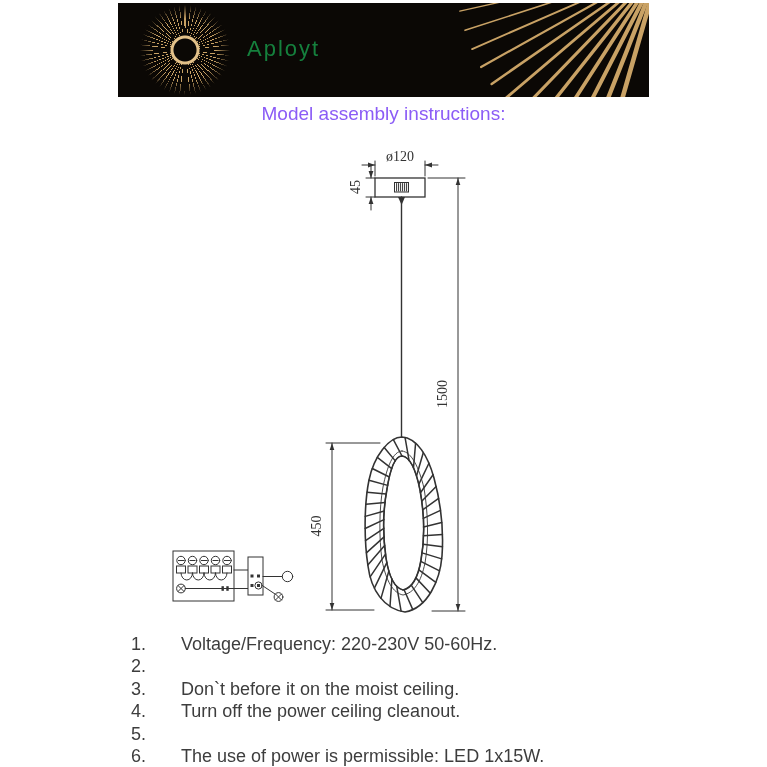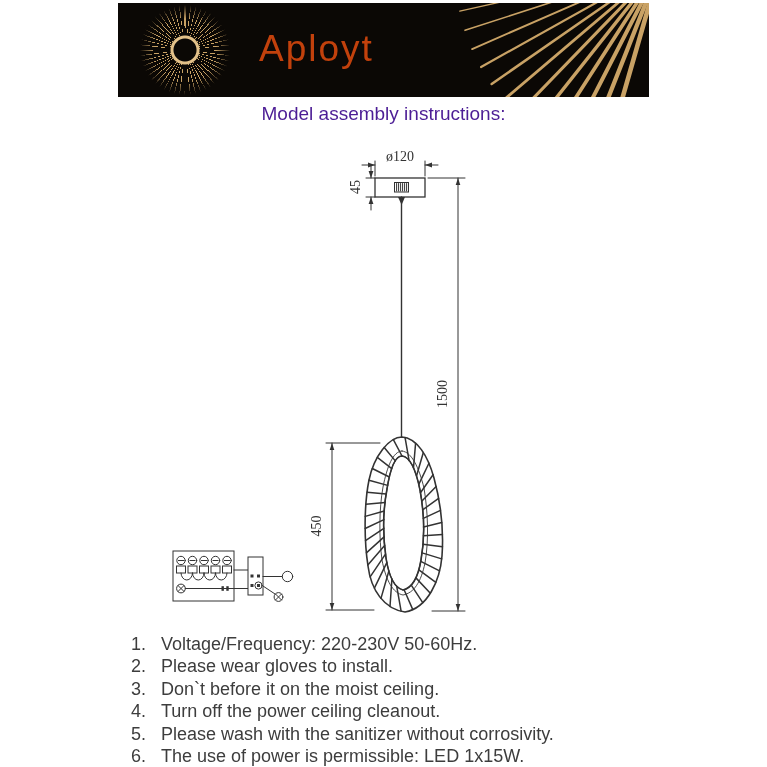--- a/index.html
+++ b/index.html
@@ -16,34 +16,34 @@
   }
   .sunburst{
     position:absolute;left:21px;top:1px;width:92px;height:92px;border-radius:50%;
     background:
       radial-gradient(circle, rgba(11,8,5,0) 0 31px, #0b0805 45px),
       radial-gradient(circle, #0b0805 0 11px, #e3c189 12px 14px, rgba(227,193,137,0) 15px),
       repeating-conic-gradient(#c9a265 0deg 1.3deg, rgba(201,162,101,0) 1.3deg 6.9deg);
   }
   .wordmark{
     position:absolute;left:129px;top:0;height:94px;line-height:92px;
-    font-size:37px;letter-spacing:2px;color:#c2410c;font-weight:400;margin-left:12px;
+    font-size:22px;letter-spacing:2px;color:#15803d;font-weight:400;
   }
   .rayfan{position:absolute;right:0;top:0;}
   
   .title-block{position:absolute;left:0;top:103px;width:767px;text-align:center;}
-  .title-line{font-size:19px;line-height:22px;color:#4c1d95;}
+  .title-line{font-size:19px;line-height:22px;color:#8b5cf6;}
   
   .drawing{position:absolute;left:150px;top:146px;}
   .drawing text{font-family:"Liberation Serif",serif;font-size:14px;fill:#333;}
   
   .instructions{position:absolute;left:131px;top:633px;width:600px;}
   .instr-row{display:flex;font-size:18px;line-height:22.4px;color:#3d3d3d;}
   .instr-num{width:20px;text-align:left;flex:0 0 auto;}
-  .instr-text{margin-left:10px;}
+  .instr-text{margin-left:30px;}
 </style>
 </head>
 <body>
 
 <div class="banner">
   <div class="sunburst"></div>
   <div class="wordmark">Aployt</div>
   <svg class="rayfan" id="rayFan" width="300" height="94">
       <line x1="306.865439662745" y1="-21.581074560925217" x2="254.4943420575152" y2="161.0586476673554" stroke="#c9a265" stroke-width="4.60" stroke-linecap="round"></line>
       <line x1="305.47813170972984" y1="-22.053352711676226" x2="235.53446669964106" y2="154.60417960709154" stroke="#c9a265" stroke-width="4.30" stroke-linecap="round"></line>
@@ -238,31 +238,29 @@
   </g>
 </svg>
 
 <div class="instructions">
   <div class="instr-row">
     <span class="instr-num">1.</span>
     <span class="instr-text">Voltage/Frequency: 220-230V 50-60Hz.</span>
   </div>
   <div class="instr-row">
     <span class="instr-num">2.</span>
-    <span class="instr-text">Please wear gloves to install.</span>
   </div>
   <div class="instr-row">
     <span class="instr-num">3.</span>
     <span class="instr-text">Don`t before it on the moist ceiling.</span>
   </div>
   <div class="instr-row">
     <span class="instr-num">4.</span>
     <span class="instr-text">Turn off the power ceiling cleanout.</span>
   </div>
   <div class="instr-row">
     <span class="instr-num">5.</span>
-    <span class="instr-text">Please wash with the sanitizer without corrosivity.</span>
   </div>
   <div class="instr-row">
     <span class="instr-num">6.</span>
     <span class="instr-text">The use of power is permissible: LED 1x15W.</span>
   </div>
 </div>
 
 </body></html>

